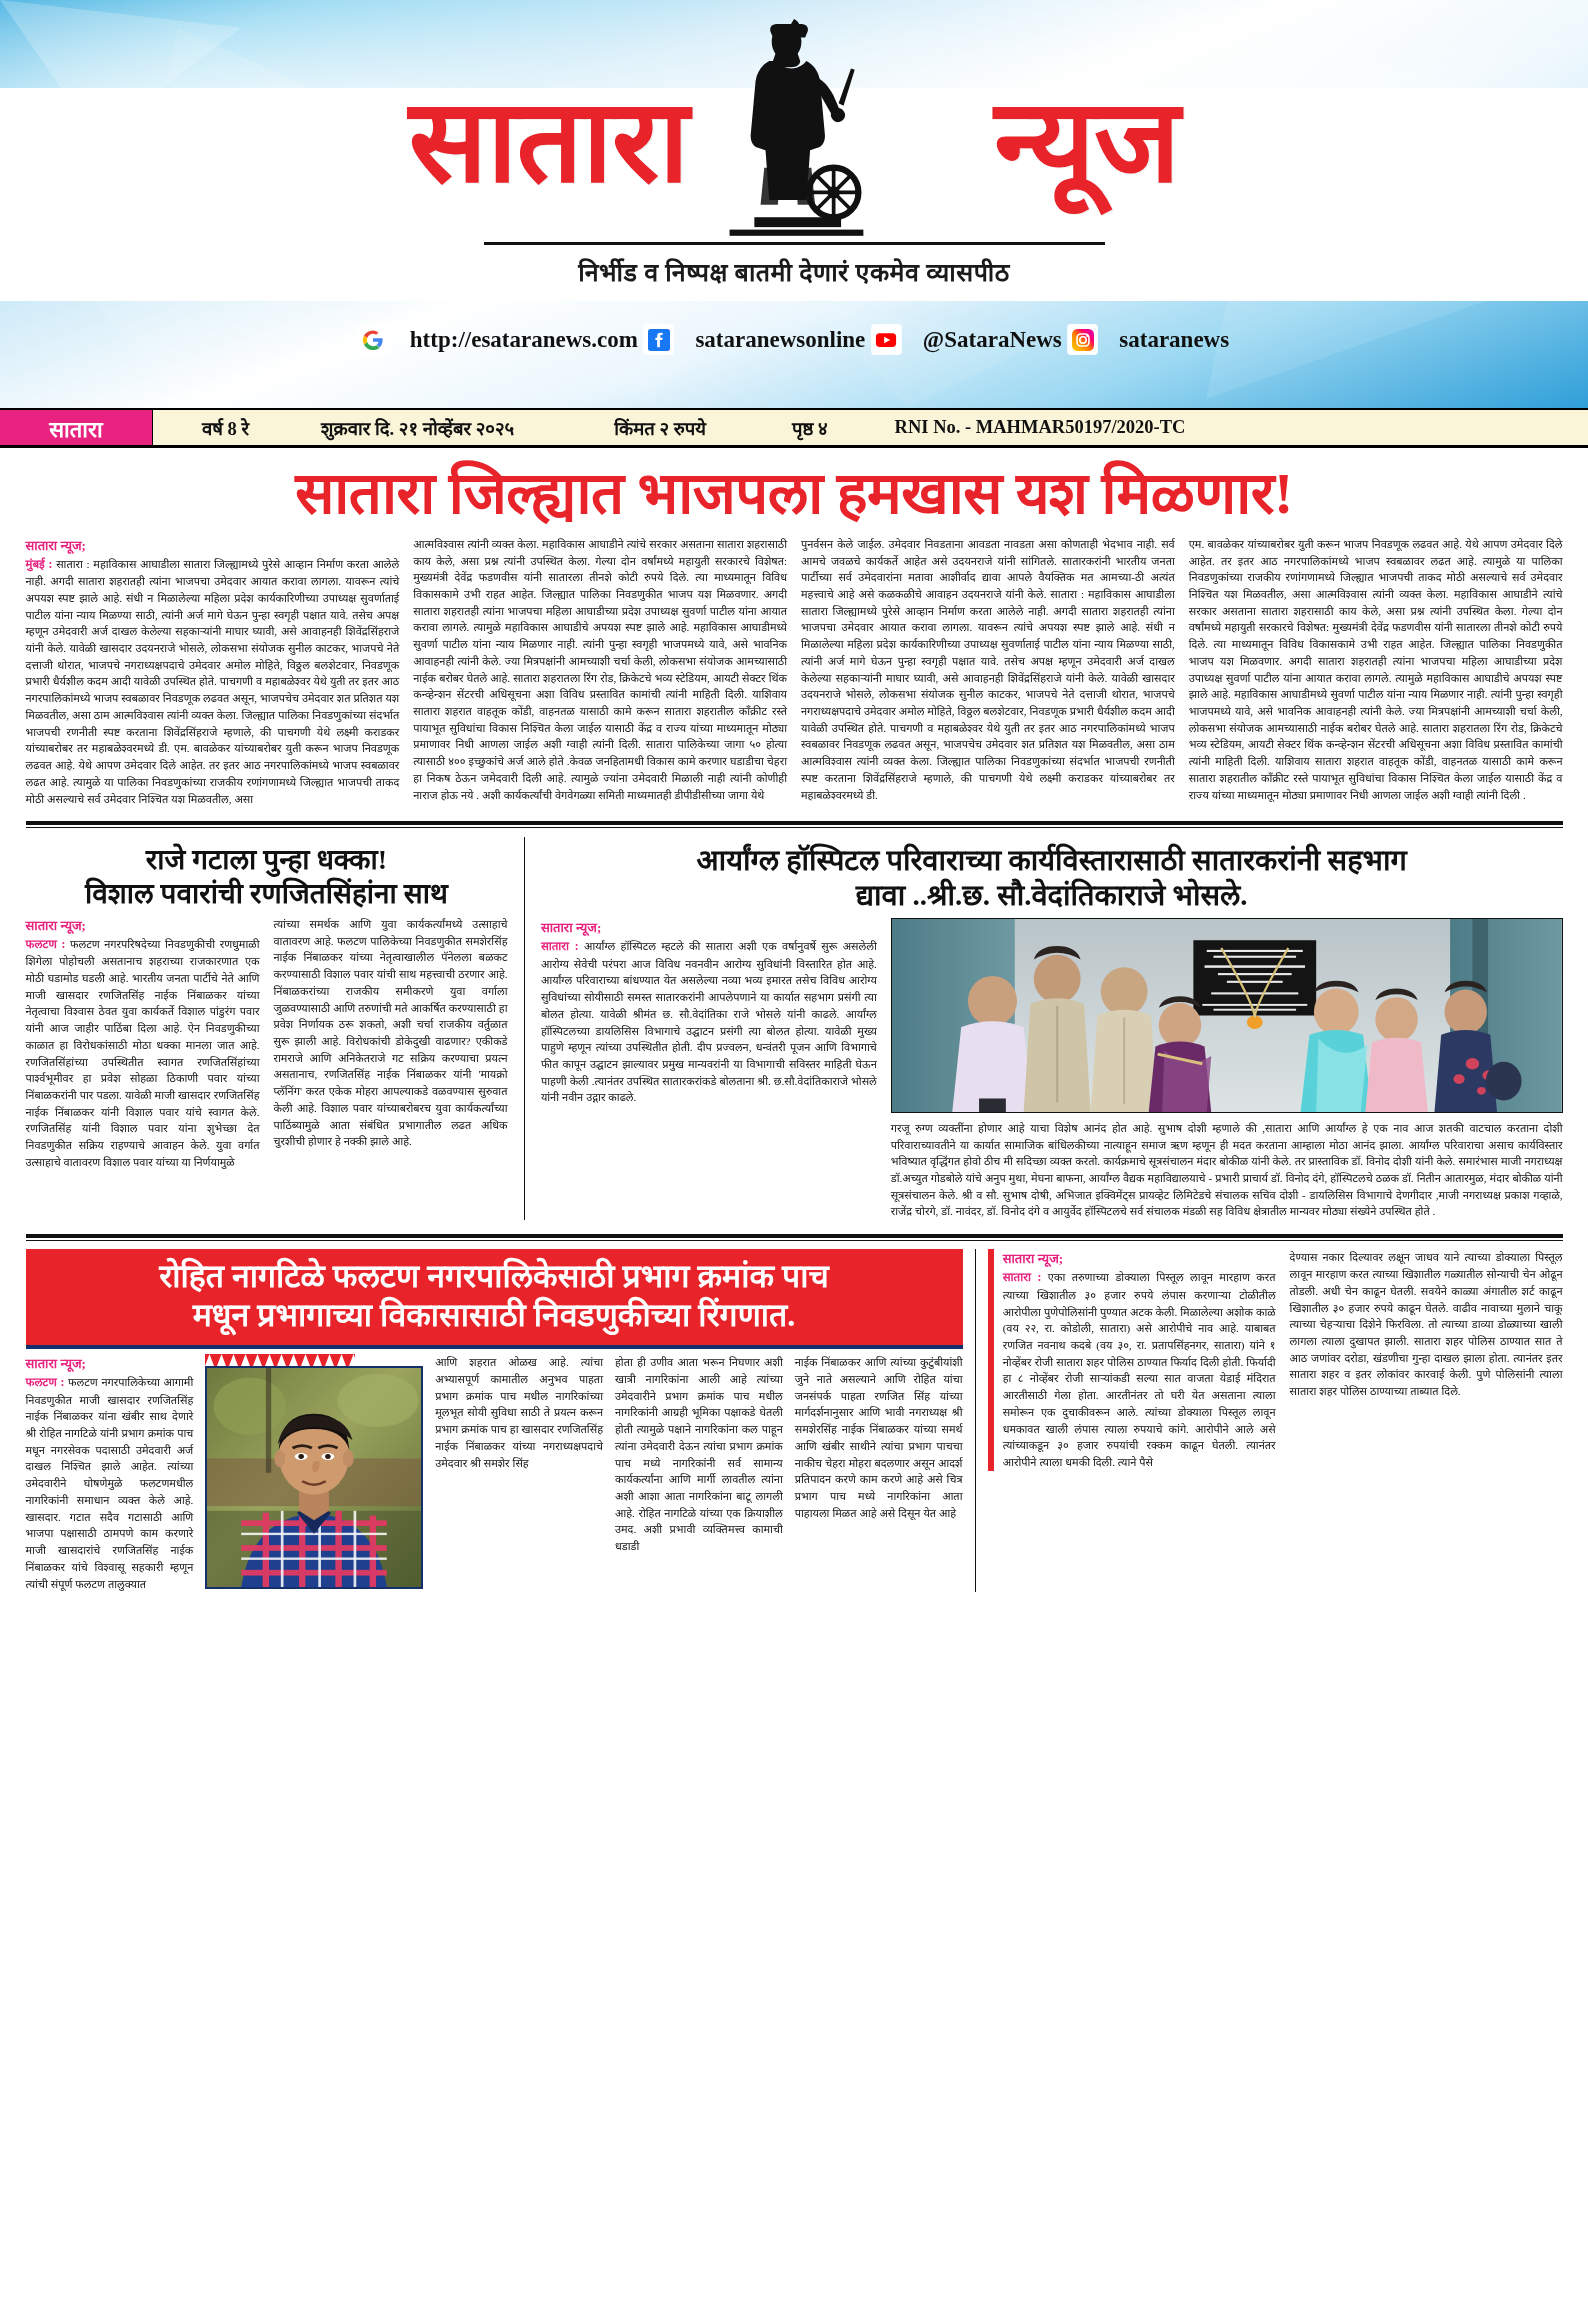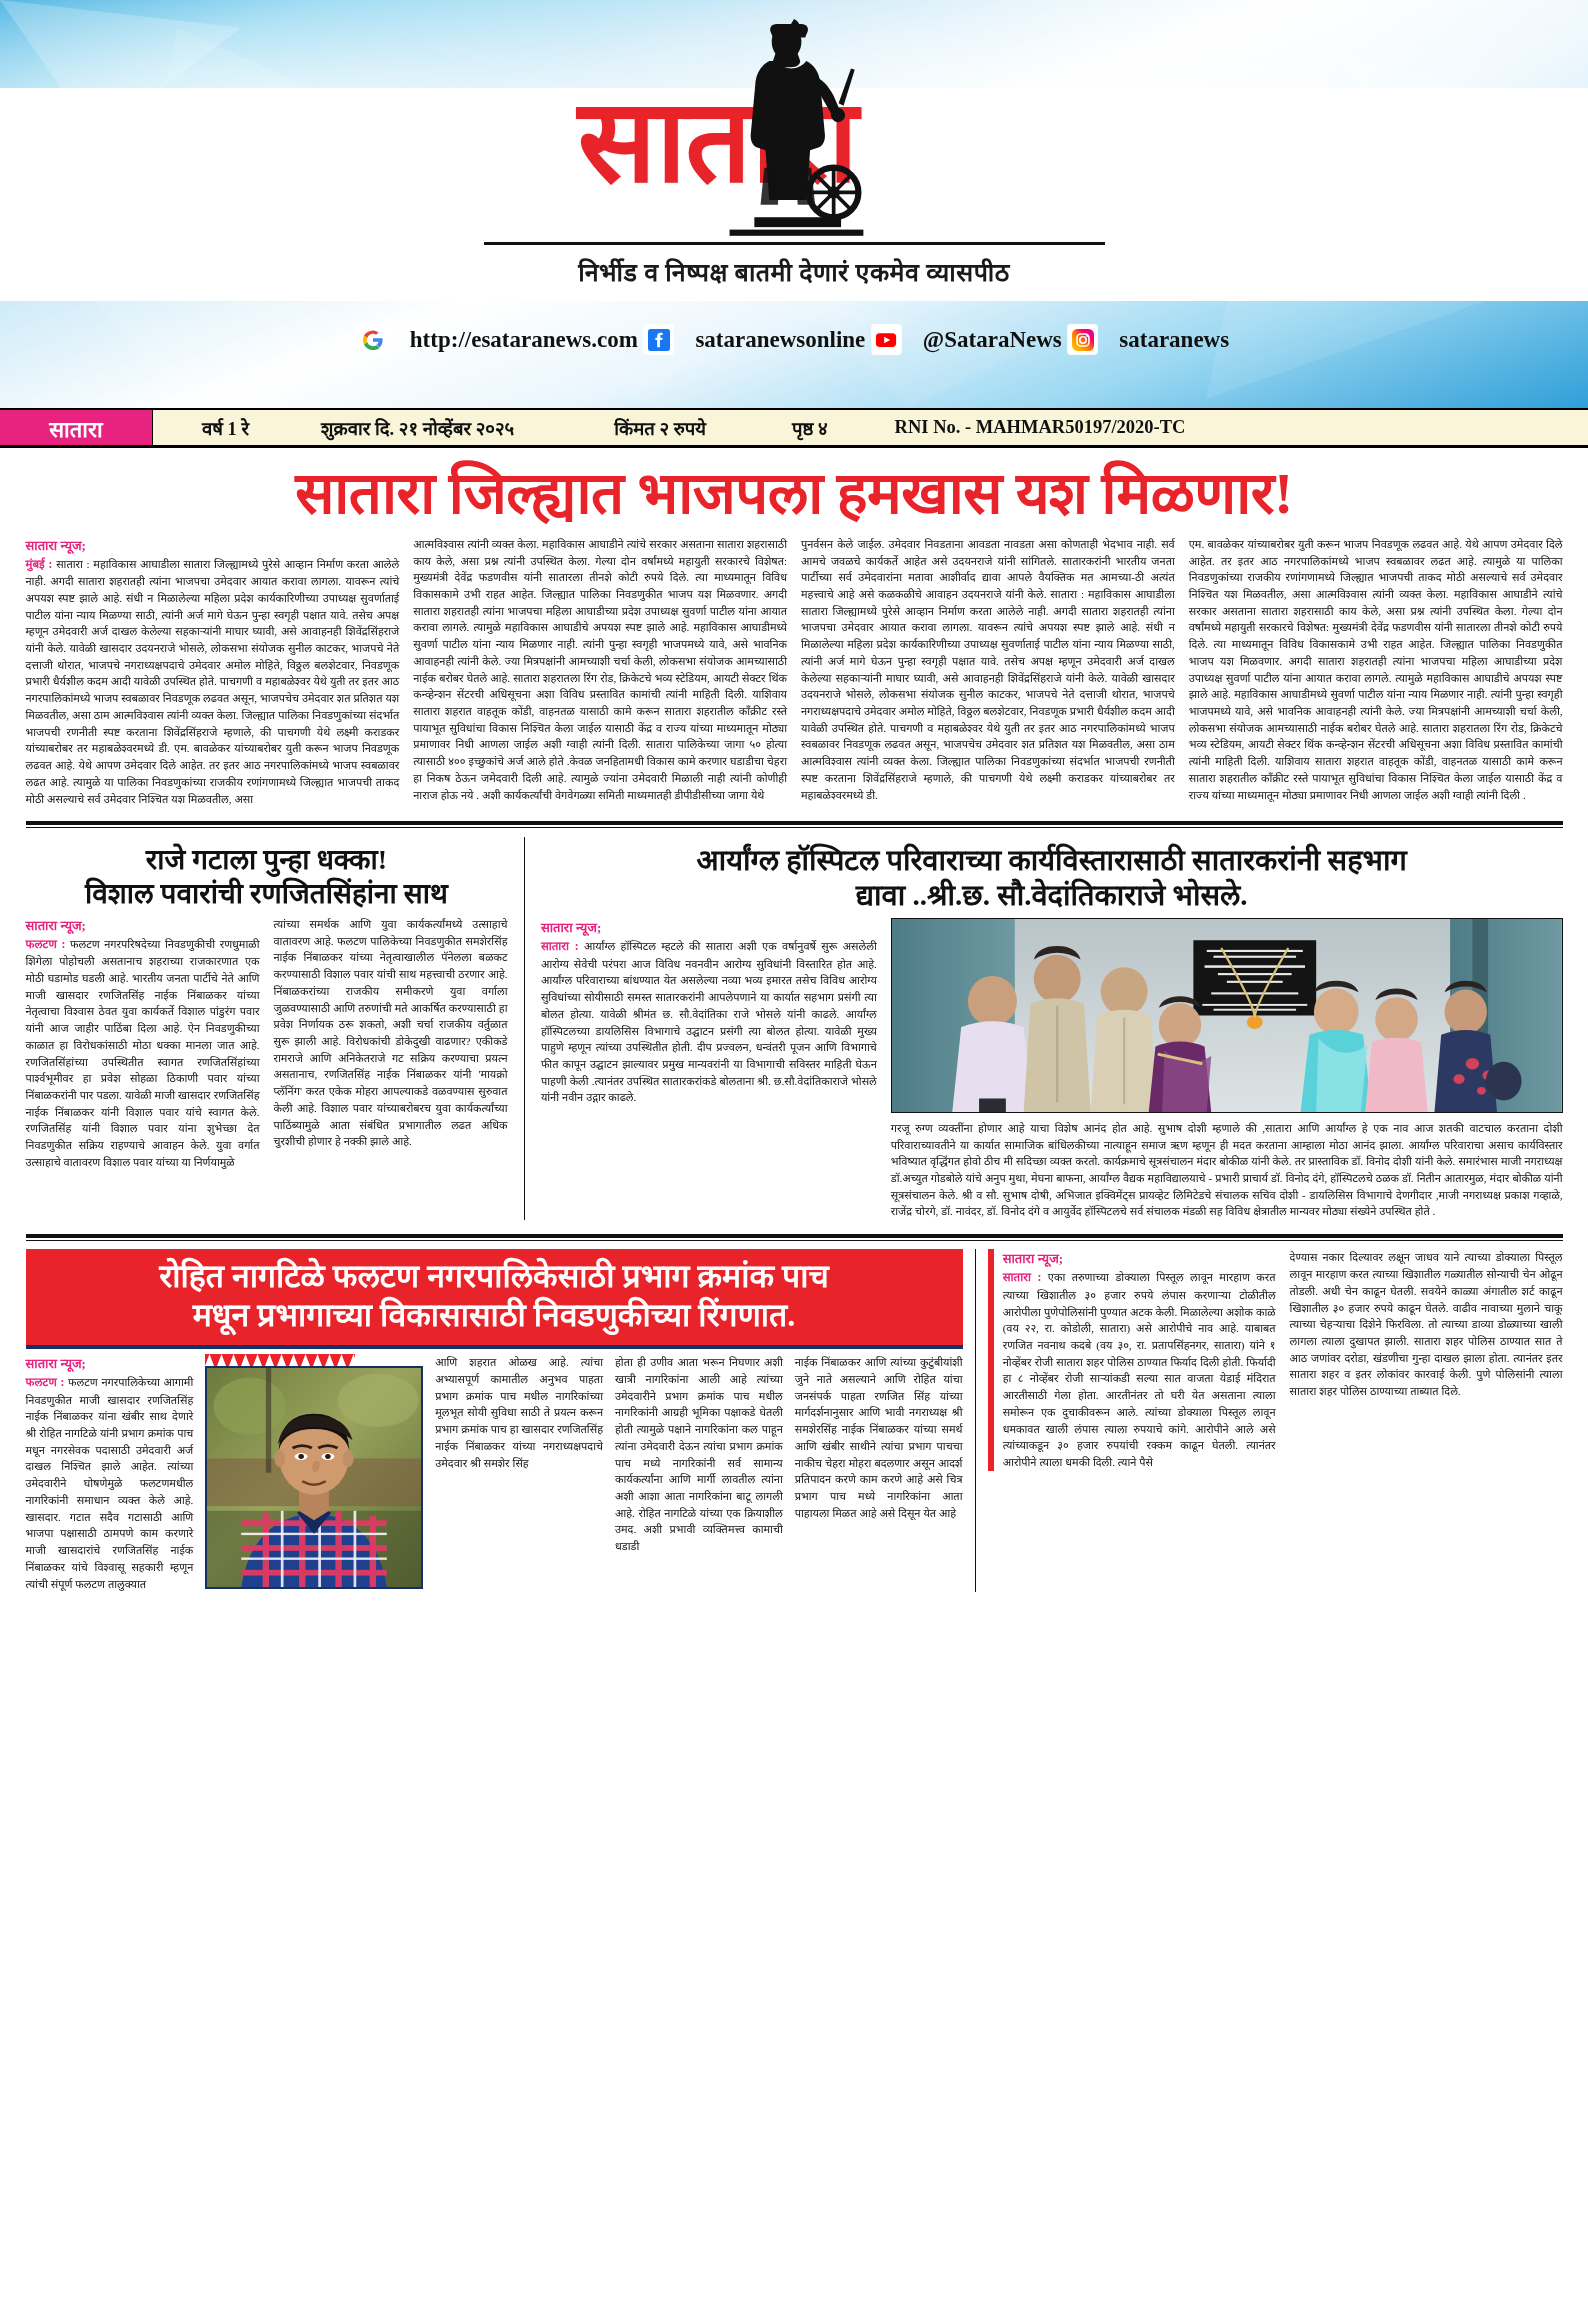--- a/index.html
+++ b/index.html
@@ -263,20 +263,21 @@
               <circle cx="92" cy="140" r="20" fill="none" stroke="#111" stroke-width="5"></circle>
               <circle cx="92" cy="140" r="5"></circle>
               <path d="M92 120 l0 40 M72 140 l40 0 M78 126 l28 28 M106 126 l-28 28" stroke="#111" stroke-width="3"></path>
 
               <rect x="28" y="160" width="70" height="8"></rect>
               <rect x="8" y="170" width="108" height="5"></rect>
             </g>
           </svg>
         </span>
 
+        <span class="logo-word right">न्यूज</span>
       </div>
 
       <div class="tagline-rule"></div>
       <div class="tagline">निर्भीड व निष्पक्ष बातमी देणारं एकमेव व्यासपीठ</div>
 
       <div class="social-row">
 
         <span class="social-item">
           <span class="sicon">
             <svg viewBox="0 0 48 48" xmlns="http://www.w3.org/2000/svg" aria-hidden="true">
@@ -330,21 +331,21 @@
         </span>
 
       </div>
     </div>
   </div>
 
   <div class="infobar-wrap">
     <div class="infobar">
       <div class="city-badge">सातारा</div>
       <div class="infobar-fields">
-        <span class="f-year">वर्ष 1 रे</span>
+        <span class="f-year">वर्ष 8 रे</span>
         <span class="f-date">शुक्रवार दि. २१ नोव्हेंबर २०२५</span>
         <span class="f-price">किंमत २ रुपये</span>
         <span class="f-pages">पृष्ठ ४</span>
         <span class="f-rni">RNI No. - MAHMAR50197/2020-TC</span>
       </div>
     </div>
   </div>
 
   <h1 class="lead-head">सातारा जिल्ह्यात भाजपला हमखास यश मिळणार!</h1>
 

